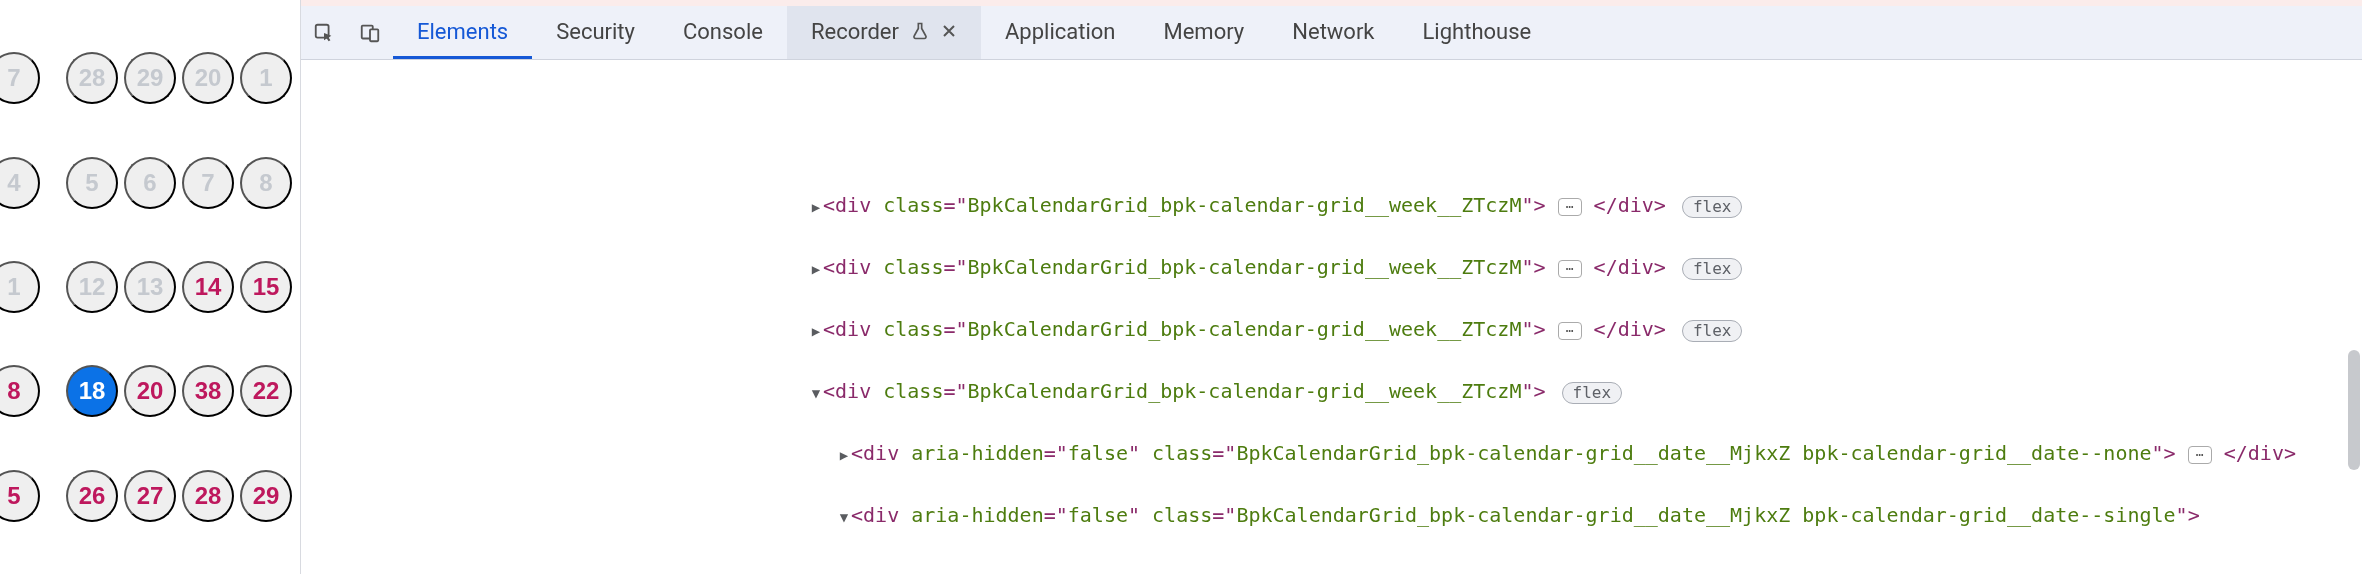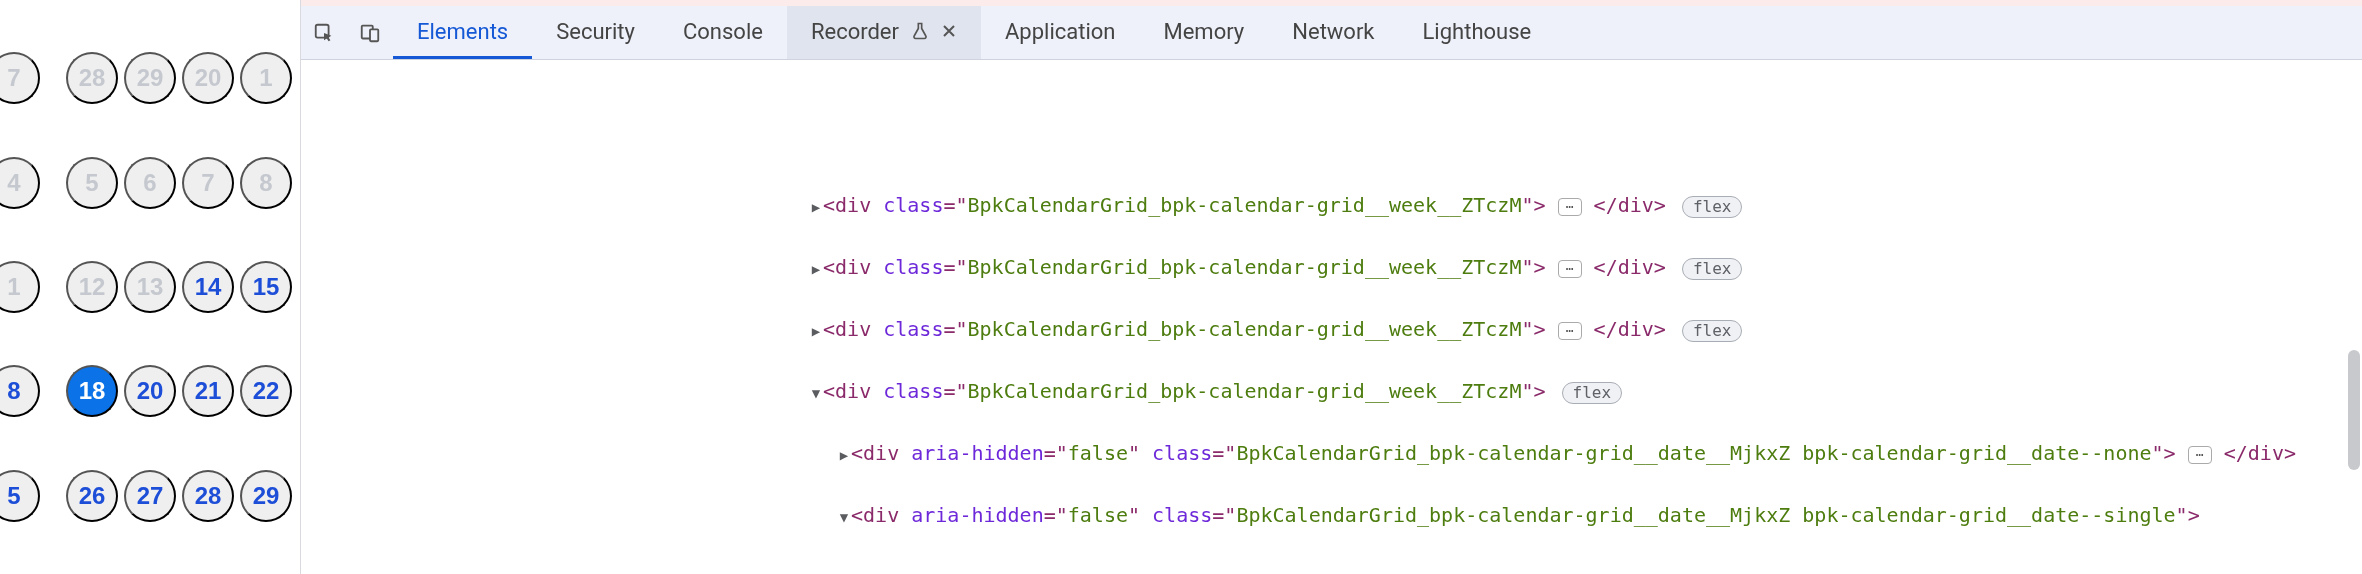--- a/index.html
+++ b/index.html
@@ -38,21 +38,21 @@
     width: 52px;
     height: 52px;
     display: flex;
     align-items: center;
     justify-content: center;
     font-size: 24px;
     font-weight: 700;
     border-radius: 50%;
   }
   .cal-cell.dim   { color: #c5c9cf; }
-  .cal-cell.cur   { color: #1d4ed8; }
+  .cal-cell.cur   { color: #be185d; }
   .cal-cell.sel   { background: #0b72e7; color: #fff; }
   .cal-cell.edge  { transform: translateX(-20px); } 
 
   
   .devtools {
     flex: 1;
     height: 100%;
     display: flex;
     flex-direction: column;
     border-left: 1px solid #d8dae0;
@@ -114,21 +114,21 @@
     display:inline-block;
     width:14px; text-align:center;
     color:#5a5c60; font-size:14px;
   }
   .ind1 { padding-left: 480px; }
   .ind2 { padding-left: 508px; }
   .ind3 { padding-left: 536px; }
   
   .pun   { color:#8a2a6a; }
   .tag   { color:#8a2a6a; }
-  .attr  { color:#6d28d9; }
+  .attr  { color:#4d7c0f; }
   .str   { color:#4d7c0f; }
   .ell   {
     display:inline-flex; align-items:center; justify-content:center;
     width:24px; height:18px; border:1px solid #aaa; border-radius:4px;
     background:#fff; color:#555; font-size:13px; line-height:1;
     vertical-align:middle;
   }
   .flexbadge {
     display:inline-flex; align-items:center; justify-content:center;
     height:22px; padding:0 10px; border:1px solid #a9adb5; border-radius:11px;
@@ -163,21 +163,21 @@
     <button class="cal-cell dim edge">1</button>
     <button class="cal-cell dim">12</button>
     <button class="cal-cell dim">13</button>
     <button class="cal-cell cur">14</button>
     <button class="cal-cell cur">15</button>
   </div>
   <div class="cal-row">
     <button class="cal-cell cur edge">8</button>
     <button class="cal-cell sel">18</button>
     <button class="cal-cell cur">20</button>
-    <button class="cal-cell cur">21</button>
+    <button class="cal-cell cur">38</button>
     <button class="cal-cell cur">22</button>
   </div>
   <div class="cal-row">
     <button class="cal-cell cur edge">5</button>
     <button class="cal-cell cur">26</button>
     <button class="cal-cell cur">27</button>
     <button class="cal-cell cur">28</button>
     <button class="cal-cell cur">29</button>
   </div>
 </div>

